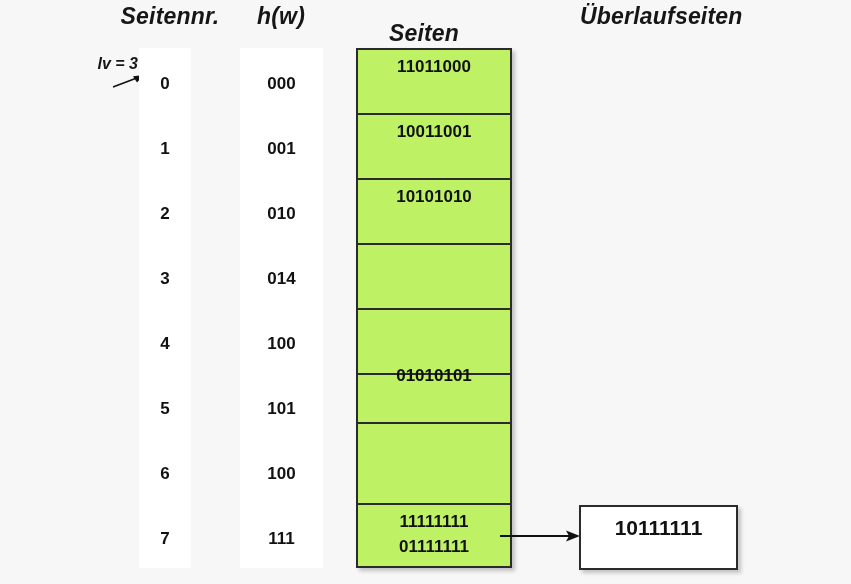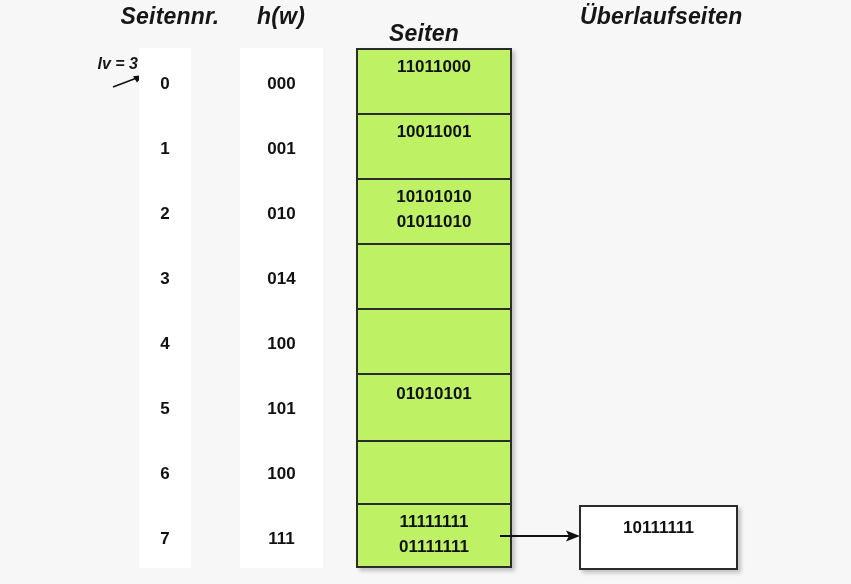--- a/index.html
+++ b/index.html
@@ -125,21 +125,21 @@
     width: 159px;
     height: 65px;
     background: #ffffff;
     border: 2px solid #2b2b2b;
     box-sizing: border-box;
     box-shadow: 3px 3px 4px rgba(0,0,0,0.22);
     text-align: center;
   }
   #overflow-box .line {
     display: block;
-    font-size: 17px;
+    font-size: 21px;
     font-weight: 600;
     line-height: 25px;
     padding-top: 8px;
     color: #111111;
     white-space: nowrap;
   }
 
   #overflow-arrow {
     position: absolute;
     left: 500px;
@@ -192,27 +192,26 @@
       <div class="pad"></div>
       <span class="line">11011000</span>
     </div>
     <div class="seiten-row" style="top:65px">
       <div class="pad"></div>
       <span class="line">10011001</span>
     </div>
     <div class="seiten-row" style="top:130px">
       <div class="pad"></div>
       <span class="line">10101010</span>
-      <span class="line">01011010</span>
     </div>
     <div class="seiten-row" style="top:195px"></div>
     <div class="seiten-row" style="top:260px">
       <div class="pad"></div>
     </div>
-    <div class="seiten-row" style="top:327px">
+    <div class="seiten-row" style="top:309px">
       <div class="pad"></div>
       <span class="line">01010101</span>
     </div>
     <div class="seiten-row" style="top:390px"></div>
     <div class="seiten-row last" style="top:455px">
       <div class="pad"></div>
       <span class="line">11111111</span>
       <span class="line">01111111</span>
     </div>
   </div>

